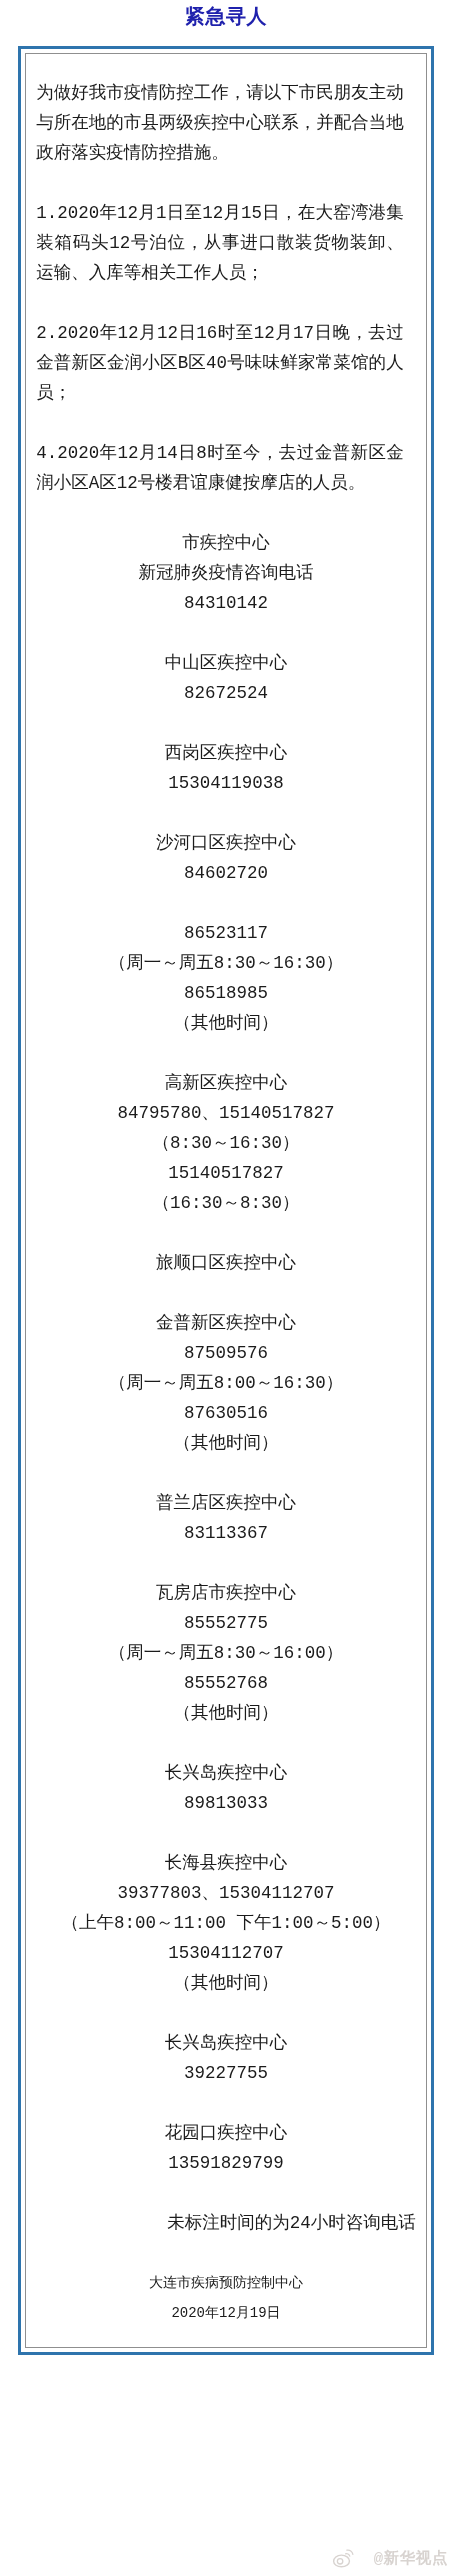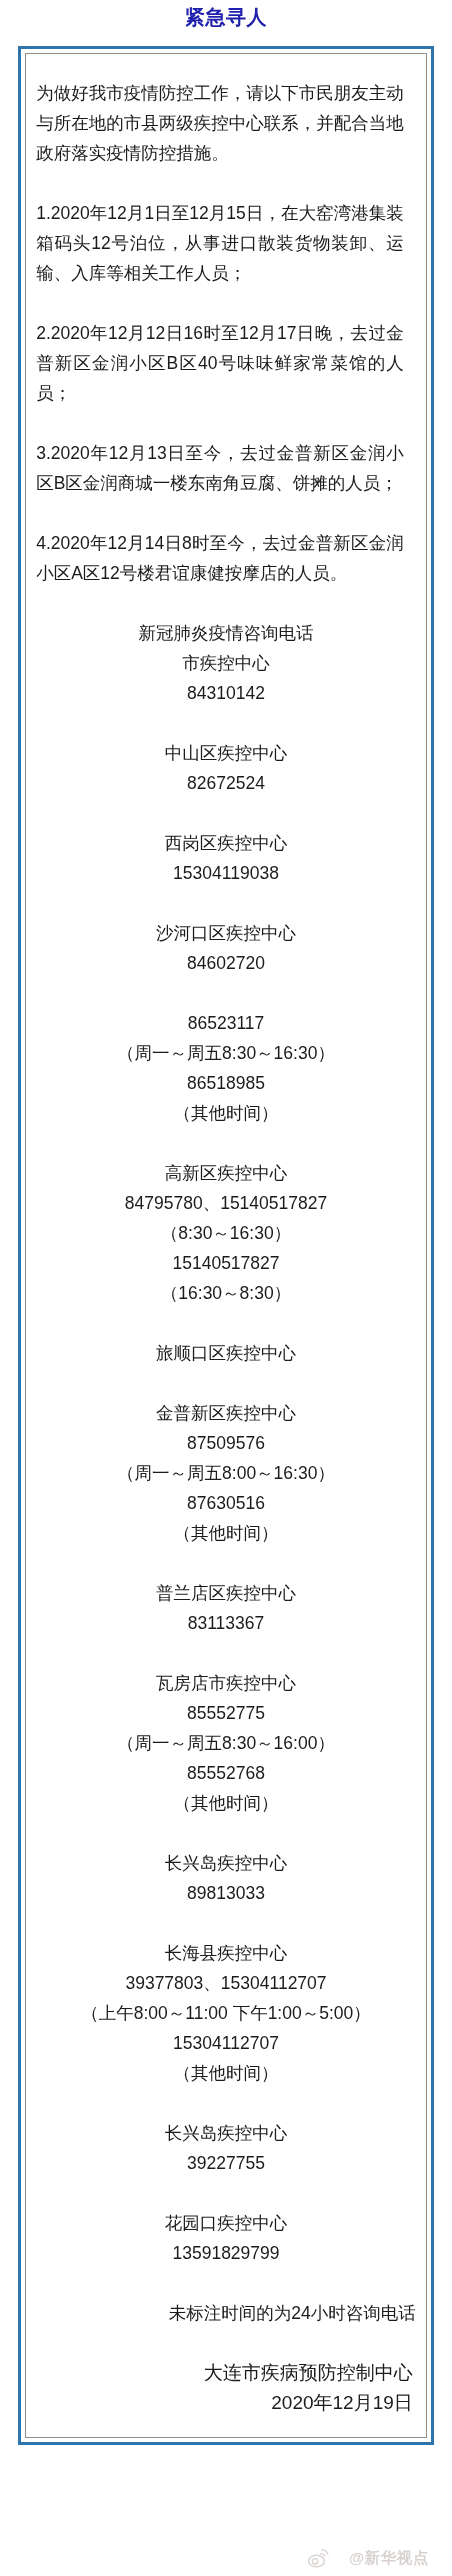--- a/index.html
+++ b/index.html
@@ -6,21 +6,21 @@
     margin: 0;
     padding: 0;
     background: #ffffff;
   }
   .page {
     position: relative;
     width: 452px;
     height: 2576px;
     background: #ffffff;
     overflow: hidden;
-    font-family: Liberation Sans, sans-serif;
+    font-family: Liberation Mono, monospace;
     color: #1b1b1b;
   }
   .title {
     margin: 0;
     padding-top: 5.8px;
     text-align: center;
     font-size: 20px;
     line-height: 23px;
     font-weight: bold;
     color: #1f21ad;
@@ -51,27 +51,27 @@
   }
   .block .line { min-height: 30px; }
   .note-line {
     margin: 0 0 30px 0;
     font-size: 17.5px;
     line-height: 30px;
     text-align: right;
   }
   .signature {
     margin: 3px;
-    font-size: 19px;
-    line-height: 30px;
-    text-align: right;
+    font-size: 14px;
+    line-height: 30px;
+    text-align: center;
   }
   .watermark {
     position: absolute;
-    right: 23px;
+    right: 4px;
     top: 2548px;
     display: flex;
     align-items: center;
     gap: 20px;
     color: #d8d3d0;
     font-size: 15.5px;
     font-weight: bold;
     letter-spacing: 0.6px;
   }
   .watermark svg { display: block; }
@@ -83,26 +83,25 @@
 
   <h1 class="title">紧急寻人</h1>
 
   <div class="card">
     <div class="card-inner">
 
       <p class="para">为做好我市疫情防控工作，请以下市民朋友主动与所在地的市县两级疾控中心联系，并配合当地政府落实疫情防控措施。</p>
 
       <p class="para">1.2020年12月1日至12月15日，在大窑湾港集装箱码头12号泊位，从事进口散装货物装卸、运输、入库等相关工作人员；</p>
       <p class="para">2.2020年12月12日16时至12月17日晚，去过金普新区金润小区B区40号味味鲜家常菜馆的人员；</p>
-      <p class="para">3.2020年12月13日至今，去过金普新区金润小区B区金润商城一楼东南角豆腐、饼摊的人员；</p>
       <p class="para">4.2020年12月14日8时至今，去过金普新区金润小区A区12号楼君谊康健按摩店的人员。</p>
 
       <div class="block">
+        <div class="line">市疾控中心</div>
         <div class="line">新冠肺炎疫情咨询电话</div>
-        <div class="line">市疾控中心</div>
         <div class="line">84310142</div>
       </div>
 
       <div class="block">
         <div class="line">中山区疾控中心</div>
         <div class="line">82672524</div>
       </div>
 
       <div class="block">
         <div class="line">西岗区疾控中心</div>

